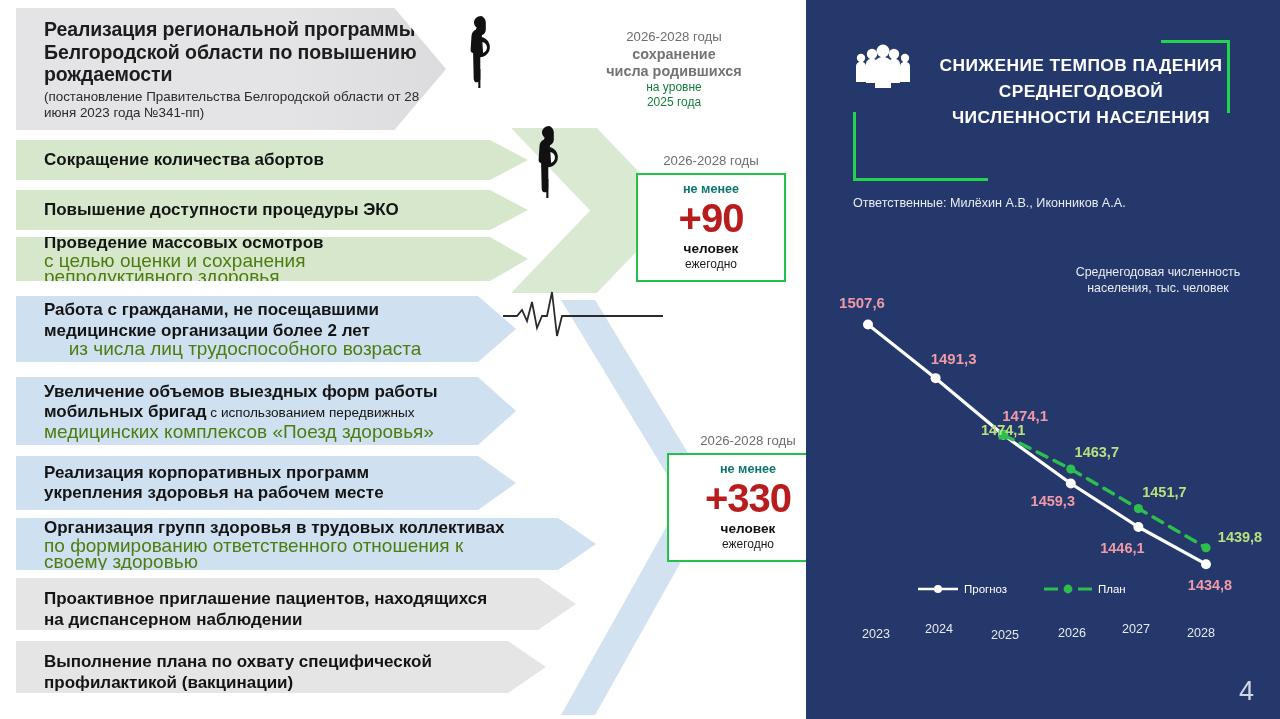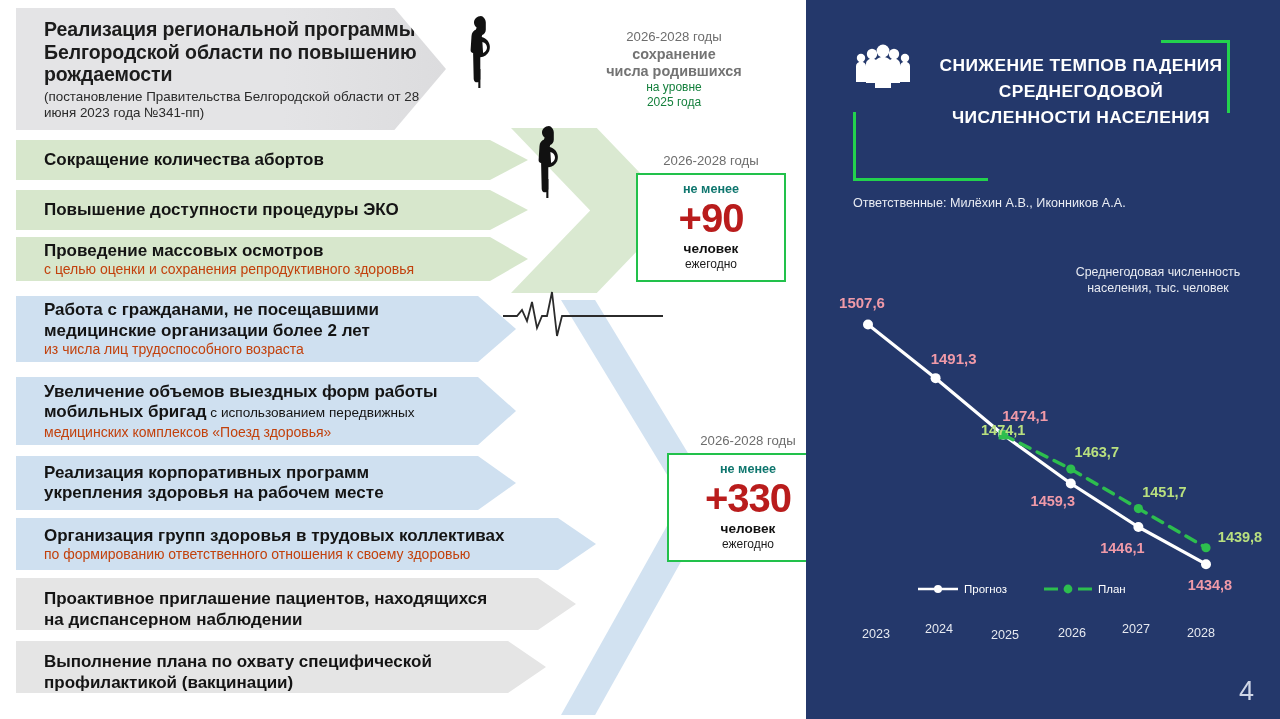--- a/index.html
+++ b/index.html
@@ -42,21 +42,21 @@
     margin-top:3px;font-size:13.4px;line-height:16px;color:#2a2a2a;
   }
 
   
   .row{
     position:absolute;left:0;box-sizing:border-box;
     display:flex;flex-direction:column;justify-content:center;
     padding-left:28px;padding-right:70px;
   }
   .row .t1{font-size:17px;line-height:20.5px;font-weight:bold;color:#141414;}
-  .row .t2{font-size:14px;line-height:16.2px;font-weight:normal;color:#c2410c;}
+  .row .t2{font-size:19px;line-height:16.2px;font-weight:normal;color:#4d7c0f;}
   .row .t1 .reg{font-weight:normal;font-size:13.6px;}
 
   .green-row{background:#d7e7cc;clip-path:polygon(0 0, calc(100% - 38px) 0, 100% 50%, calc(100% - 38px) 100%, 0 100%);}
   .blue-row{background:#cfe0f0;clip-path:polygon(0 0, calc(100% - 38px) 0, 100% 50%, calc(100% - 38px) 100%, 0 100%);}
   .blue-row.lighter{background:#e5e5e5;justify-content:flex-end;}
 
   
   .preg{position:absolute;width:40px;height:76px;}
   .preg svg{width:100%;height:100%;display:block;}
 
@@ -142,21 +142,21 @@
       <div class="t1">Проведение массовых осмотров</div>
       <div class="t2">с целью оценки и сохранения репродуктивного здоровья</div>
     </div>
 
     <div class="ecg">
       <svg viewBox="0 0 160 50" xmlns="http://www.w3.org/2000/svg">
         <polyline points="0,28 14,28 19,22 24,33 29,14 34,40 39,28 44,28 49,4 54,48 59,28 160,28" fill="none" stroke="#2b2b2b" stroke-width="1.8"></polyline>
       </svg>
     </div>
 
-    <div class="row blue-row" style="top:296px;width:500px;height:66px;">
+    <div class="row blue-row" style="top:296px;width:500px;height:66px;align-items:center;">
       <div class="t1">Работа с гражданами, не посещавшими медицинские организации более 2 лет</div>
       <div class="t2">из числа лиц трудоспособного возраста</div>
     </div>
 
     <div class="row blue-row" style="top:377px;width:500px;height:68px;">
       <div class="t1"><span>Увеличение объемов выездных форм работы мобильных бригад</span><span class="reg"> с использованием передвижных</span></div>
       <div class="t2">медицинских комплексов «Поезд здоровья»</div>
     </div>
 
     <div class="row blue-row" style="top:518px;width:580px;height:52px;">

